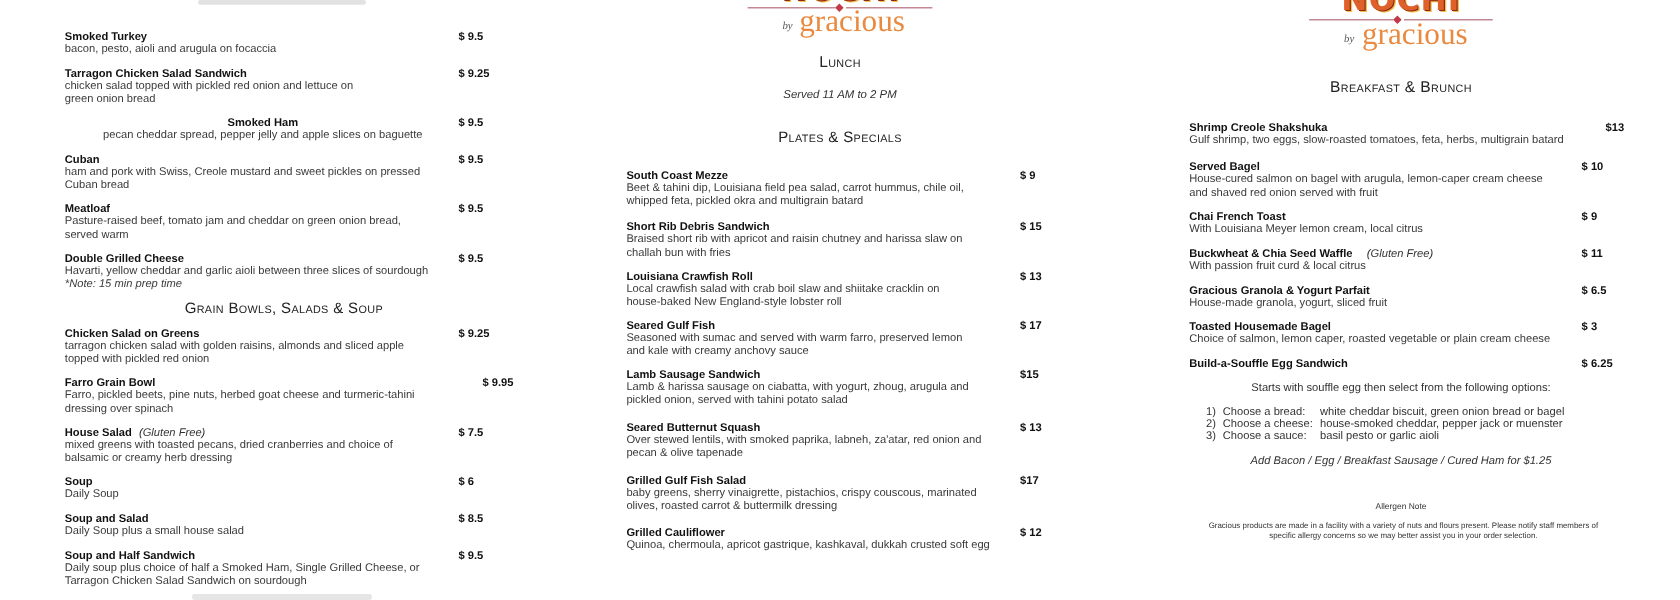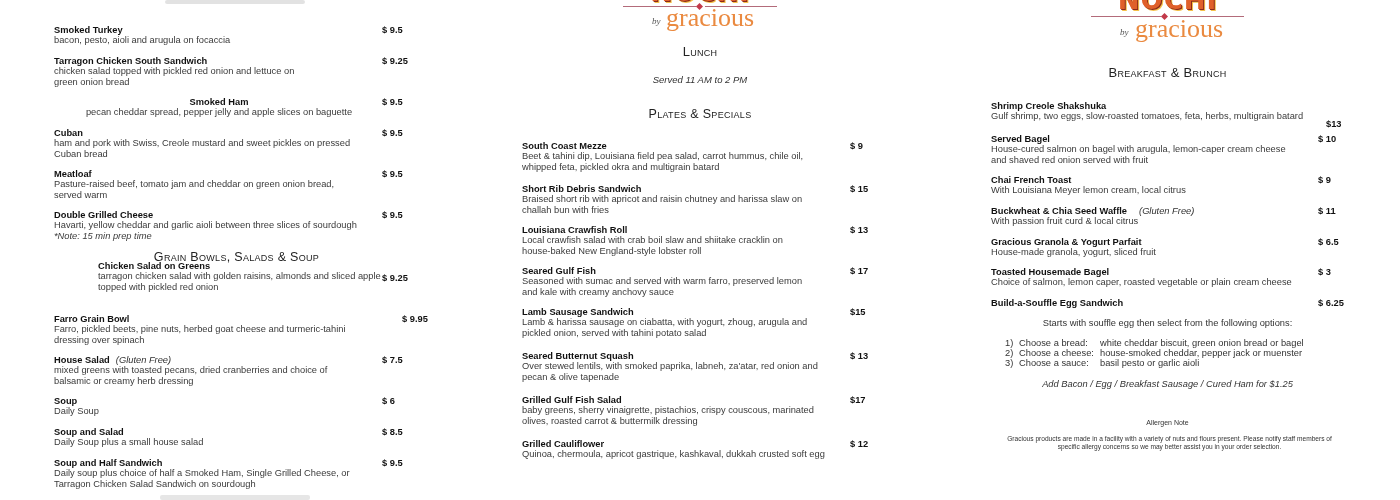--- a/index.html
+++ b/index.html
@@ -44,21 +44,21 @@
 <div class="panel left">
   <div class="top-fade"></div>
 
   <div class="item" style="left:54px; top:25px; width:330px;">
     <span class="name">Smoked Turkey</span>
     <span class="desc">bacon, pesto, aioli and arugula on focaccia</span>
   </div>
   <div class="price" style="left:382px; top:25px;">$ 9.5</div>
 
   <div class="item" style="left:54px; top:56px; width:260px;">
-    <span class="name">Tarragon Chicken South Sandwich</span>
+    <span class="name">Tarragon Chicken Salad Sandwich</span>
     <span class="desc">chicken salad topped with pickled red onion and lettuce on green onion bread</span>
   </div>
   <div class="price" style="left:382px; top:56px;">$ 9.25</div>
 
   <div class="item" style="left:54px; top:97px; width:330px;text-align:center;">
     <span class="name">Smoked Ham</span>
     <span class="desc">pecan cheddar spread, pepper jelly and apple slices on baguette</span>
   </div>
   <div class="price" style="left:382px; top:97px;">$ 9.5</div>
 
@@ -76,21 +76,21 @@
 
   <div class="item" style="left:54px; top:210px; width:320px;">
     <span class="name">Double Grilled Cheese</span>
     <span class="desc">Havarti, yellow cheddar and garlic aioli between three slices of sourdough</span>
     <span class="desc"><em>*Note: 15 min prep time</em></span>
   </div>
   <div class="price" style="left:382px; top:210px;">$ 9.5</div>
 
   <div class="section-title" style="left:54px; top:250px; width:365px;">Grain Bowls, Salads &amp; Soup</div>
 
-  <div class="item" style="left:54px; top:261px; width:295px;margin-left:44px;">
+  <div class="item" style="left:54px; top:273px; width:295px;">
     <span class="name">Chicken Salad on Greens</span>
     <span class="desc">tarragon chicken salad with golden raisins, almonds and sliced apple topped with pickled red onion</span>
   </div>
   <div class="price" style="left:382px; top:273px;">$ 9.25</div>
 
   <div class="item" style="left:54px; top:314px; width:300px;">
     <span class="name">Farro Grain Bowl</span>
     <span class="desc">Farro, pickled beets, pine nuts, herbed goat cheese and turmeric-tahini dressing over spinach</span>
   </div>
   <div class="price" style="left:382px; top:314px;padding-left:20px;">$ 9.95</div>
@@ -194,21 +194,21 @@
   <div class="logo-rule" style="left:200px; top:16px; width:74px;"></div>
   <div class="logo-by" style="left:150px; top:27px;">by</div>
   <div class="logo-gracious" style="left:165px; top:16px;">gracious</div>
 
   <div class="section-title" style="left:0; top:65px; width:395px; font-size:13px;">Breakfast &amp; Brunch</div>
 
   <div class="item" style="left:21px; top:101px; width:320px;">
     <span class="name">Shrimp Creole Shakshuka</span>
     <span class="desc">Gulf shrimp, two eggs, slow-roasted tomatoes, feta, herbs, multigrain batard</span>
   </div>
-  <div class="price" style="left:356px; top:101px;margin-top:18px;">$13</div>
+  <div class="price" style="left:368px; top:101px;">$13</div>
 
   <div class="item" style="left:21px; top:134px; width:300px;">
     <span class="name">Served Bagel</span>
     <span class="desc">House-cured salmon on bagel with arugula, lemon-caper cream cheese and shaved red onion served with fruit</span>
   </div>
   <div class="price" style="left:348px; top:134px;">$ 10</div>
 
   <div class="item" style="left:21px; top:175px; width:300px;">
     <span class="name">Chai French Toast</span>
     <span class="desc">With Louisiana Meyer lemon cream, local citrus</span>

